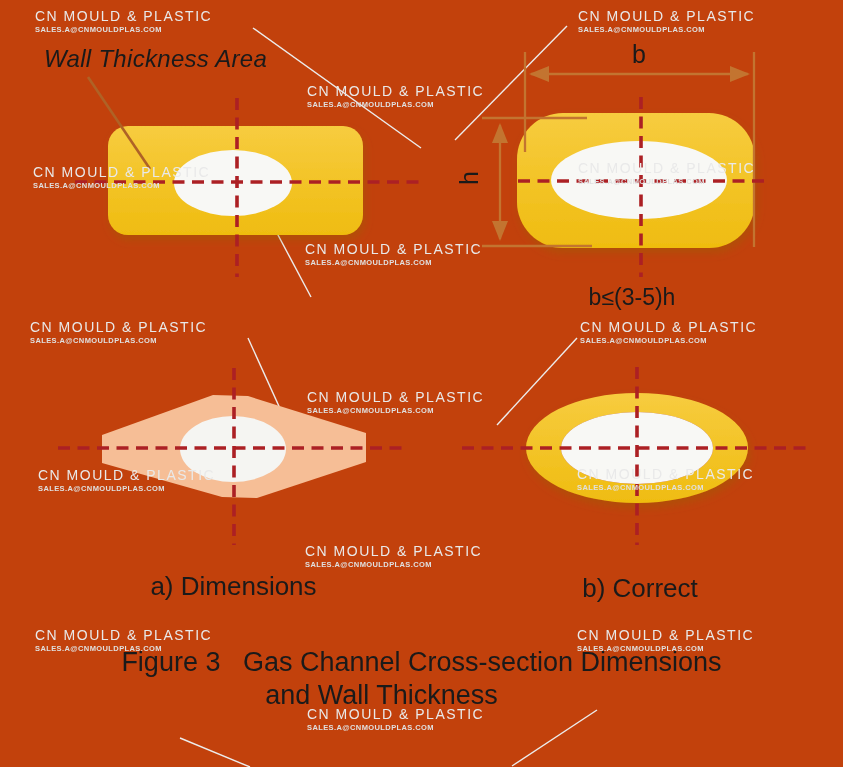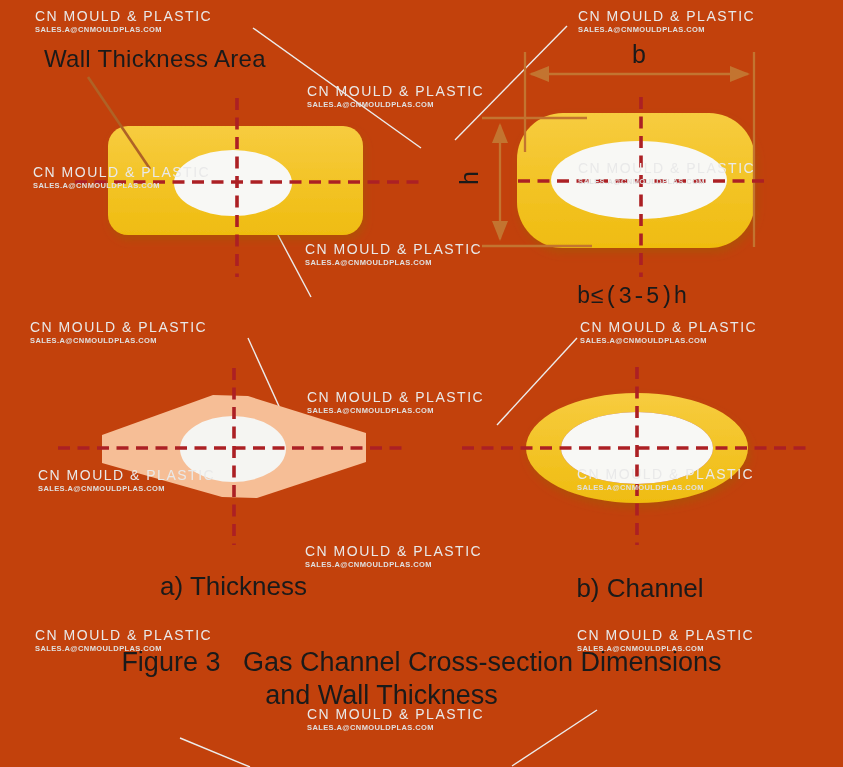--- a/index.html
+++ b/index.html
@@ -6,25 +6,25 @@
   .canvas{
     position:relative;width:843px;height:767px;background:#c2410c;overflow:hidden;
     font-family:"Liberation Sans", sans-serif;color:var(--text-black,#1a1a1a);
   }
   svg{position:absolute;left:0;top:0;}
   .dash{stroke:var(--dash-red,#AC2024);stroke-width:3.6;stroke-dasharray:12 7.5;fill:none;}
   .dim{stroke:var(--dimension-orange,#C37430);stroke-width:2.3;fill:none;}
   .leader{stroke:var(--leader-brown,#AF6226);stroke-width:2.6;fill:none;}
   .wm-line{stroke:#ECECEC;stroke-width:1.4;}
   .txt{position:absolute;white-space:pre;}
-  .lbl-wall{left:44px;top:45px;font-size:24px;letter-spacing:0.3px;}
+  .lbl-wall{left:44px;top:45px;font-size:24px;letter-spacing:0.3px;font-style:italic;}
   .lbl-b{left:609px;top:40px;width:60px;text-align:center;font-size:25px;}
   .lbl-h{left:455px;top:158px;width:40px;height:40px;text-align:center;font-size:25px;
          transform:rotate(-90deg);}
-  .lbl-formula{left:552px;top:284px;width:160px;text-align:center;font-size:23px;font-family:Liberation Mono, monospace;}
+  .lbl-formula{left:552px;top:284px;width:160px;text-align:center;font-size:23px;}
   .lbl-incorrect{left:133px;top:571px;width:201px;text-align:center;font-size:26px;}
   .lbl-correct{left:540px;top:573px;width:200px;text-align:center;font-size:26px;}
   .caption{position:absolute;left:0;top:646px;width:843px;text-align:center;}
   .caption-line{white-space:pre;font-size:27px;line-height:33px;}
   .caption-line2{position:relative;left:-40px;}
   
   .wm{position:absolute;pointer-events:none;}
   .wm-title{font-size:14px;letter-spacing:1.5px;color:var(--watermark-gray,#E9E9E9);
             font-weight:400;white-space:pre;}
   .wm-email{font-size:7.5px;font-weight:700;letter-spacing:0.4px;color:#E0E0E0;
@@ -156,21 +156,21 @@
       <div class="wm" style="left: 307px; top: 706px;">
         <div class="wm-title">CN MOULD &amp; PLASTIC</div>
         <div class="wm-email">SALES.A@CNMOULDPLAS.COM</div>
       </div>
     </div>
 
   <div class="txt lbl-wall">Wall Thickness Area</div>
   <div class="txt lbl-b">b</div>
   <div class="txt lbl-h">h</div>
   <div class="txt lbl-formula">b≤(3-5)h</div>
-  <div class="txt lbl-incorrect">a) Thickness</div>
-  <div class="txt lbl-correct">b) Channel</div>
+  <div class="txt lbl-incorrect">a) Dimensions</div>
+  <div class="txt lbl-correct">b) Correct</div>
 
   <div class="caption">
     <div class="caption-line">Figure 3   Gas Channel Cross-section Dimensions</div>
     <div class="caption-line caption-line2">and Wall Thickness</div>
   </div>
 
 </div>
 
 </body></html>

